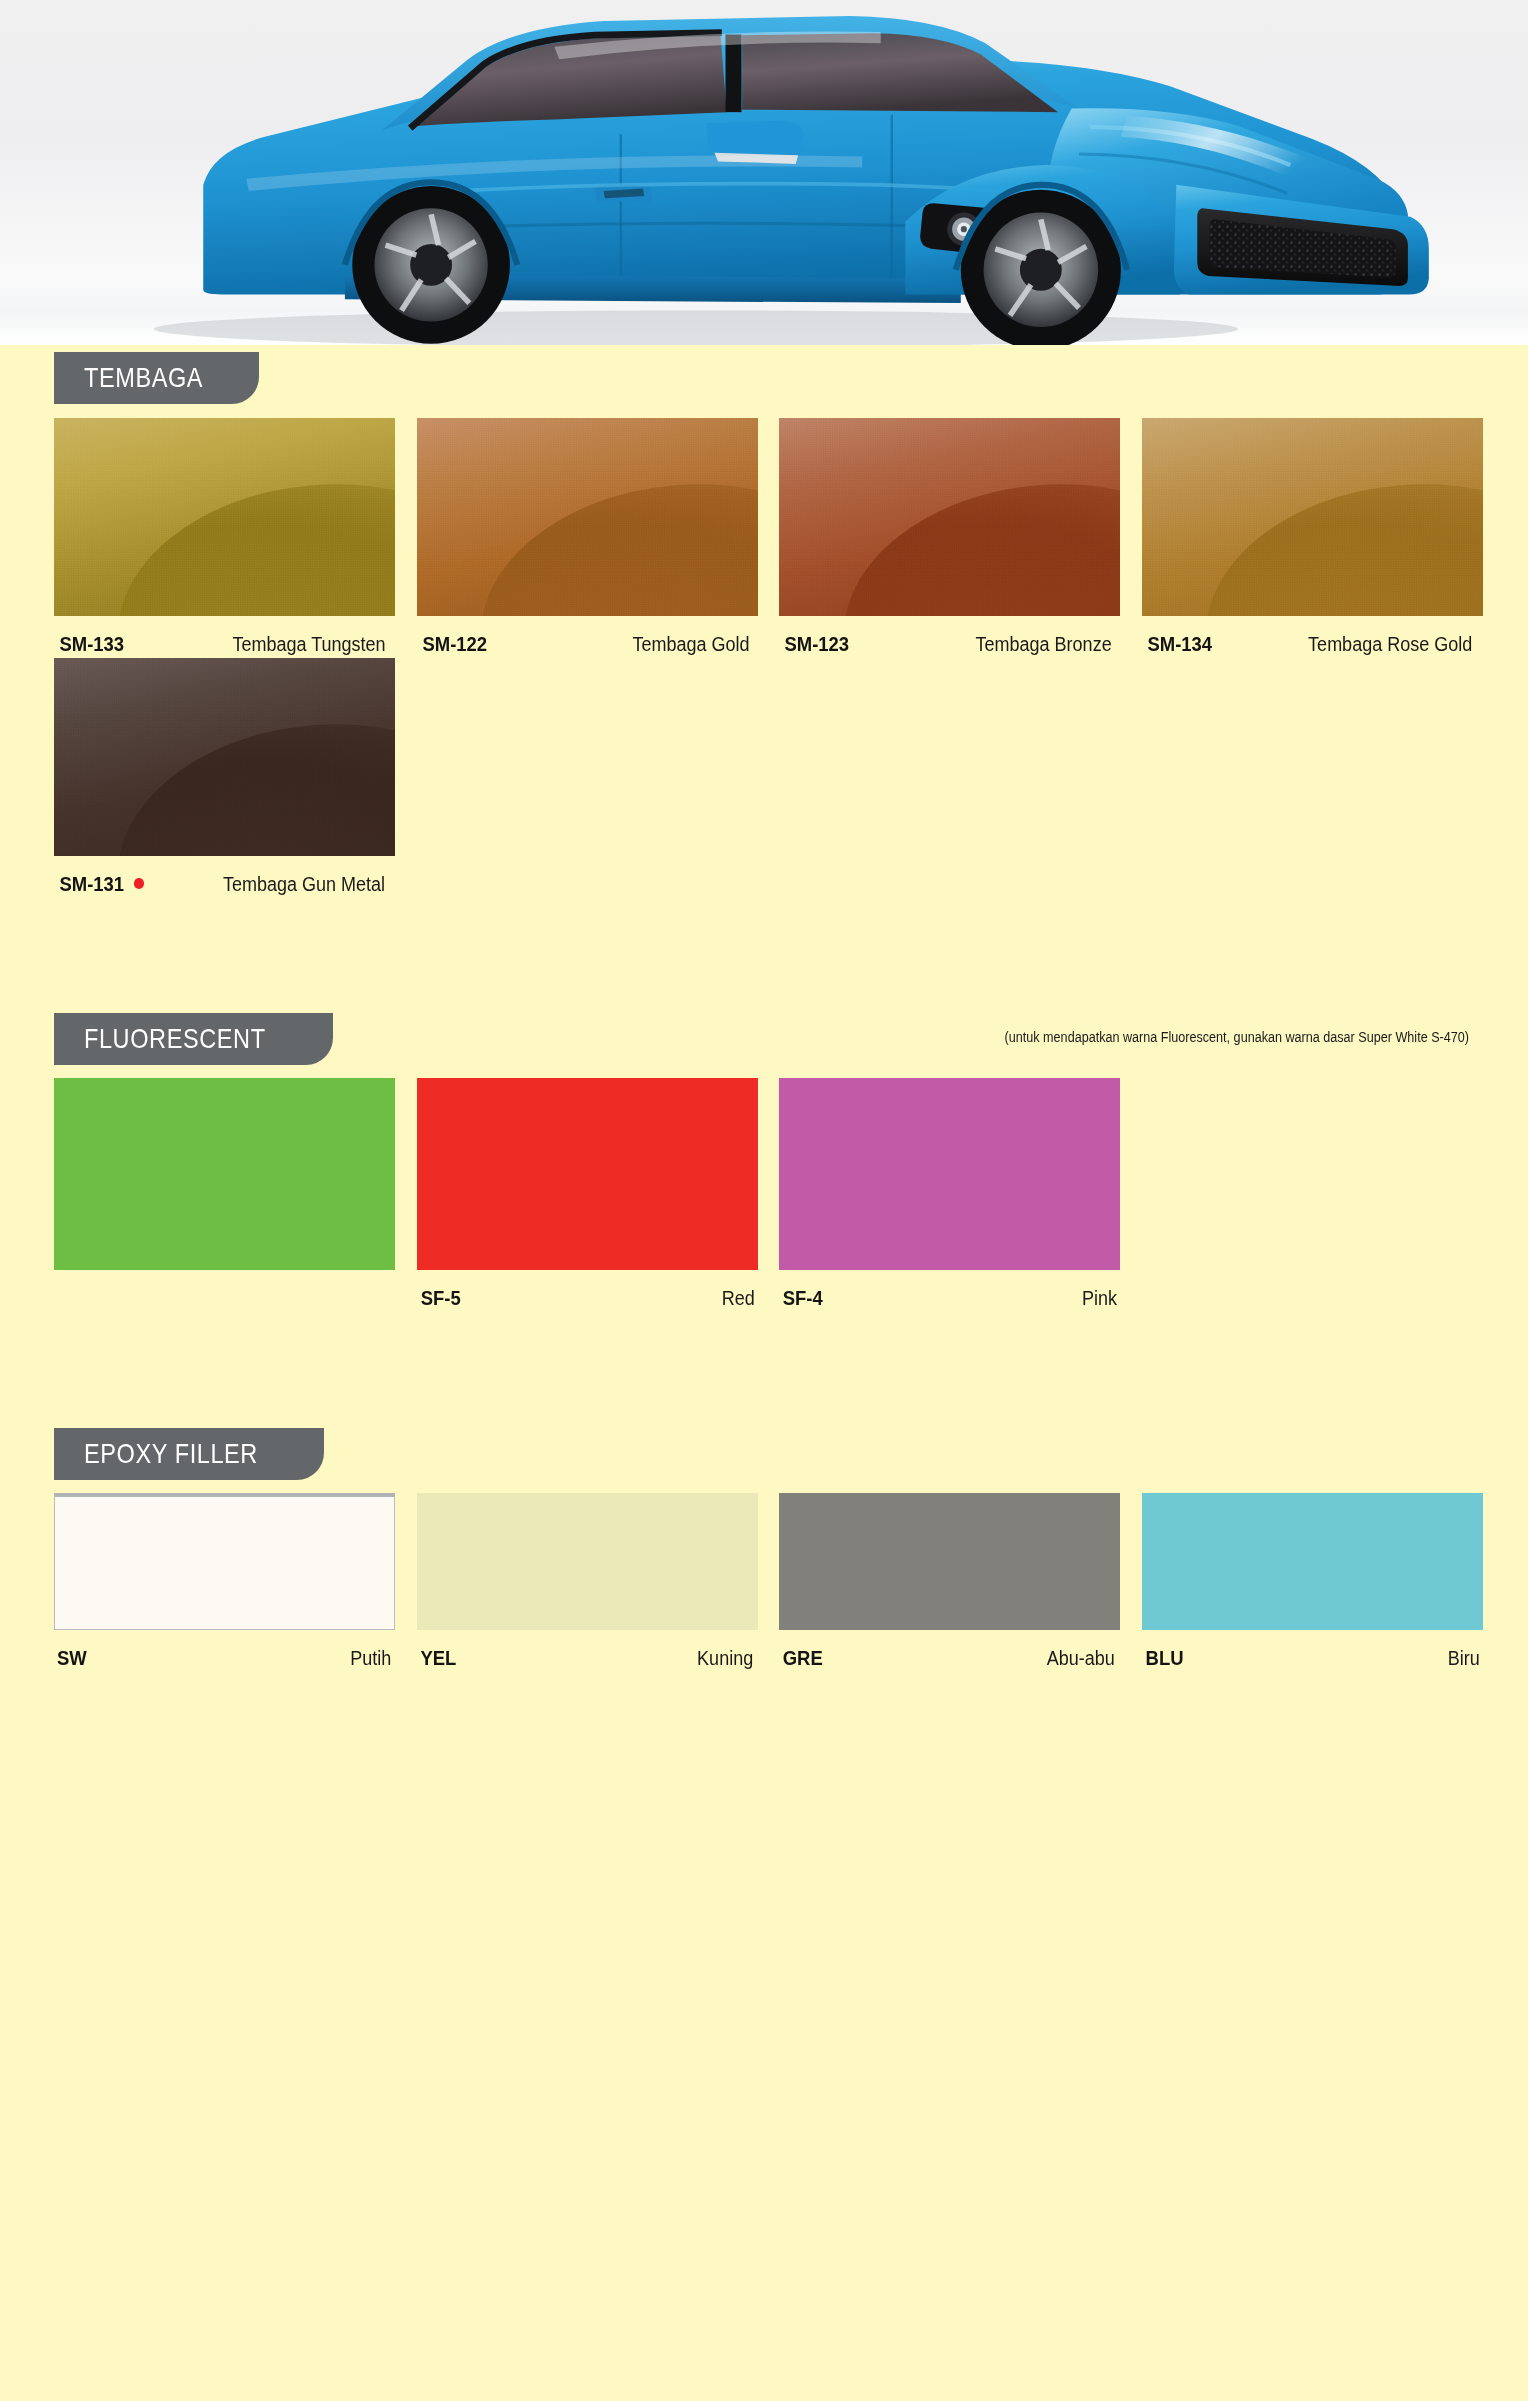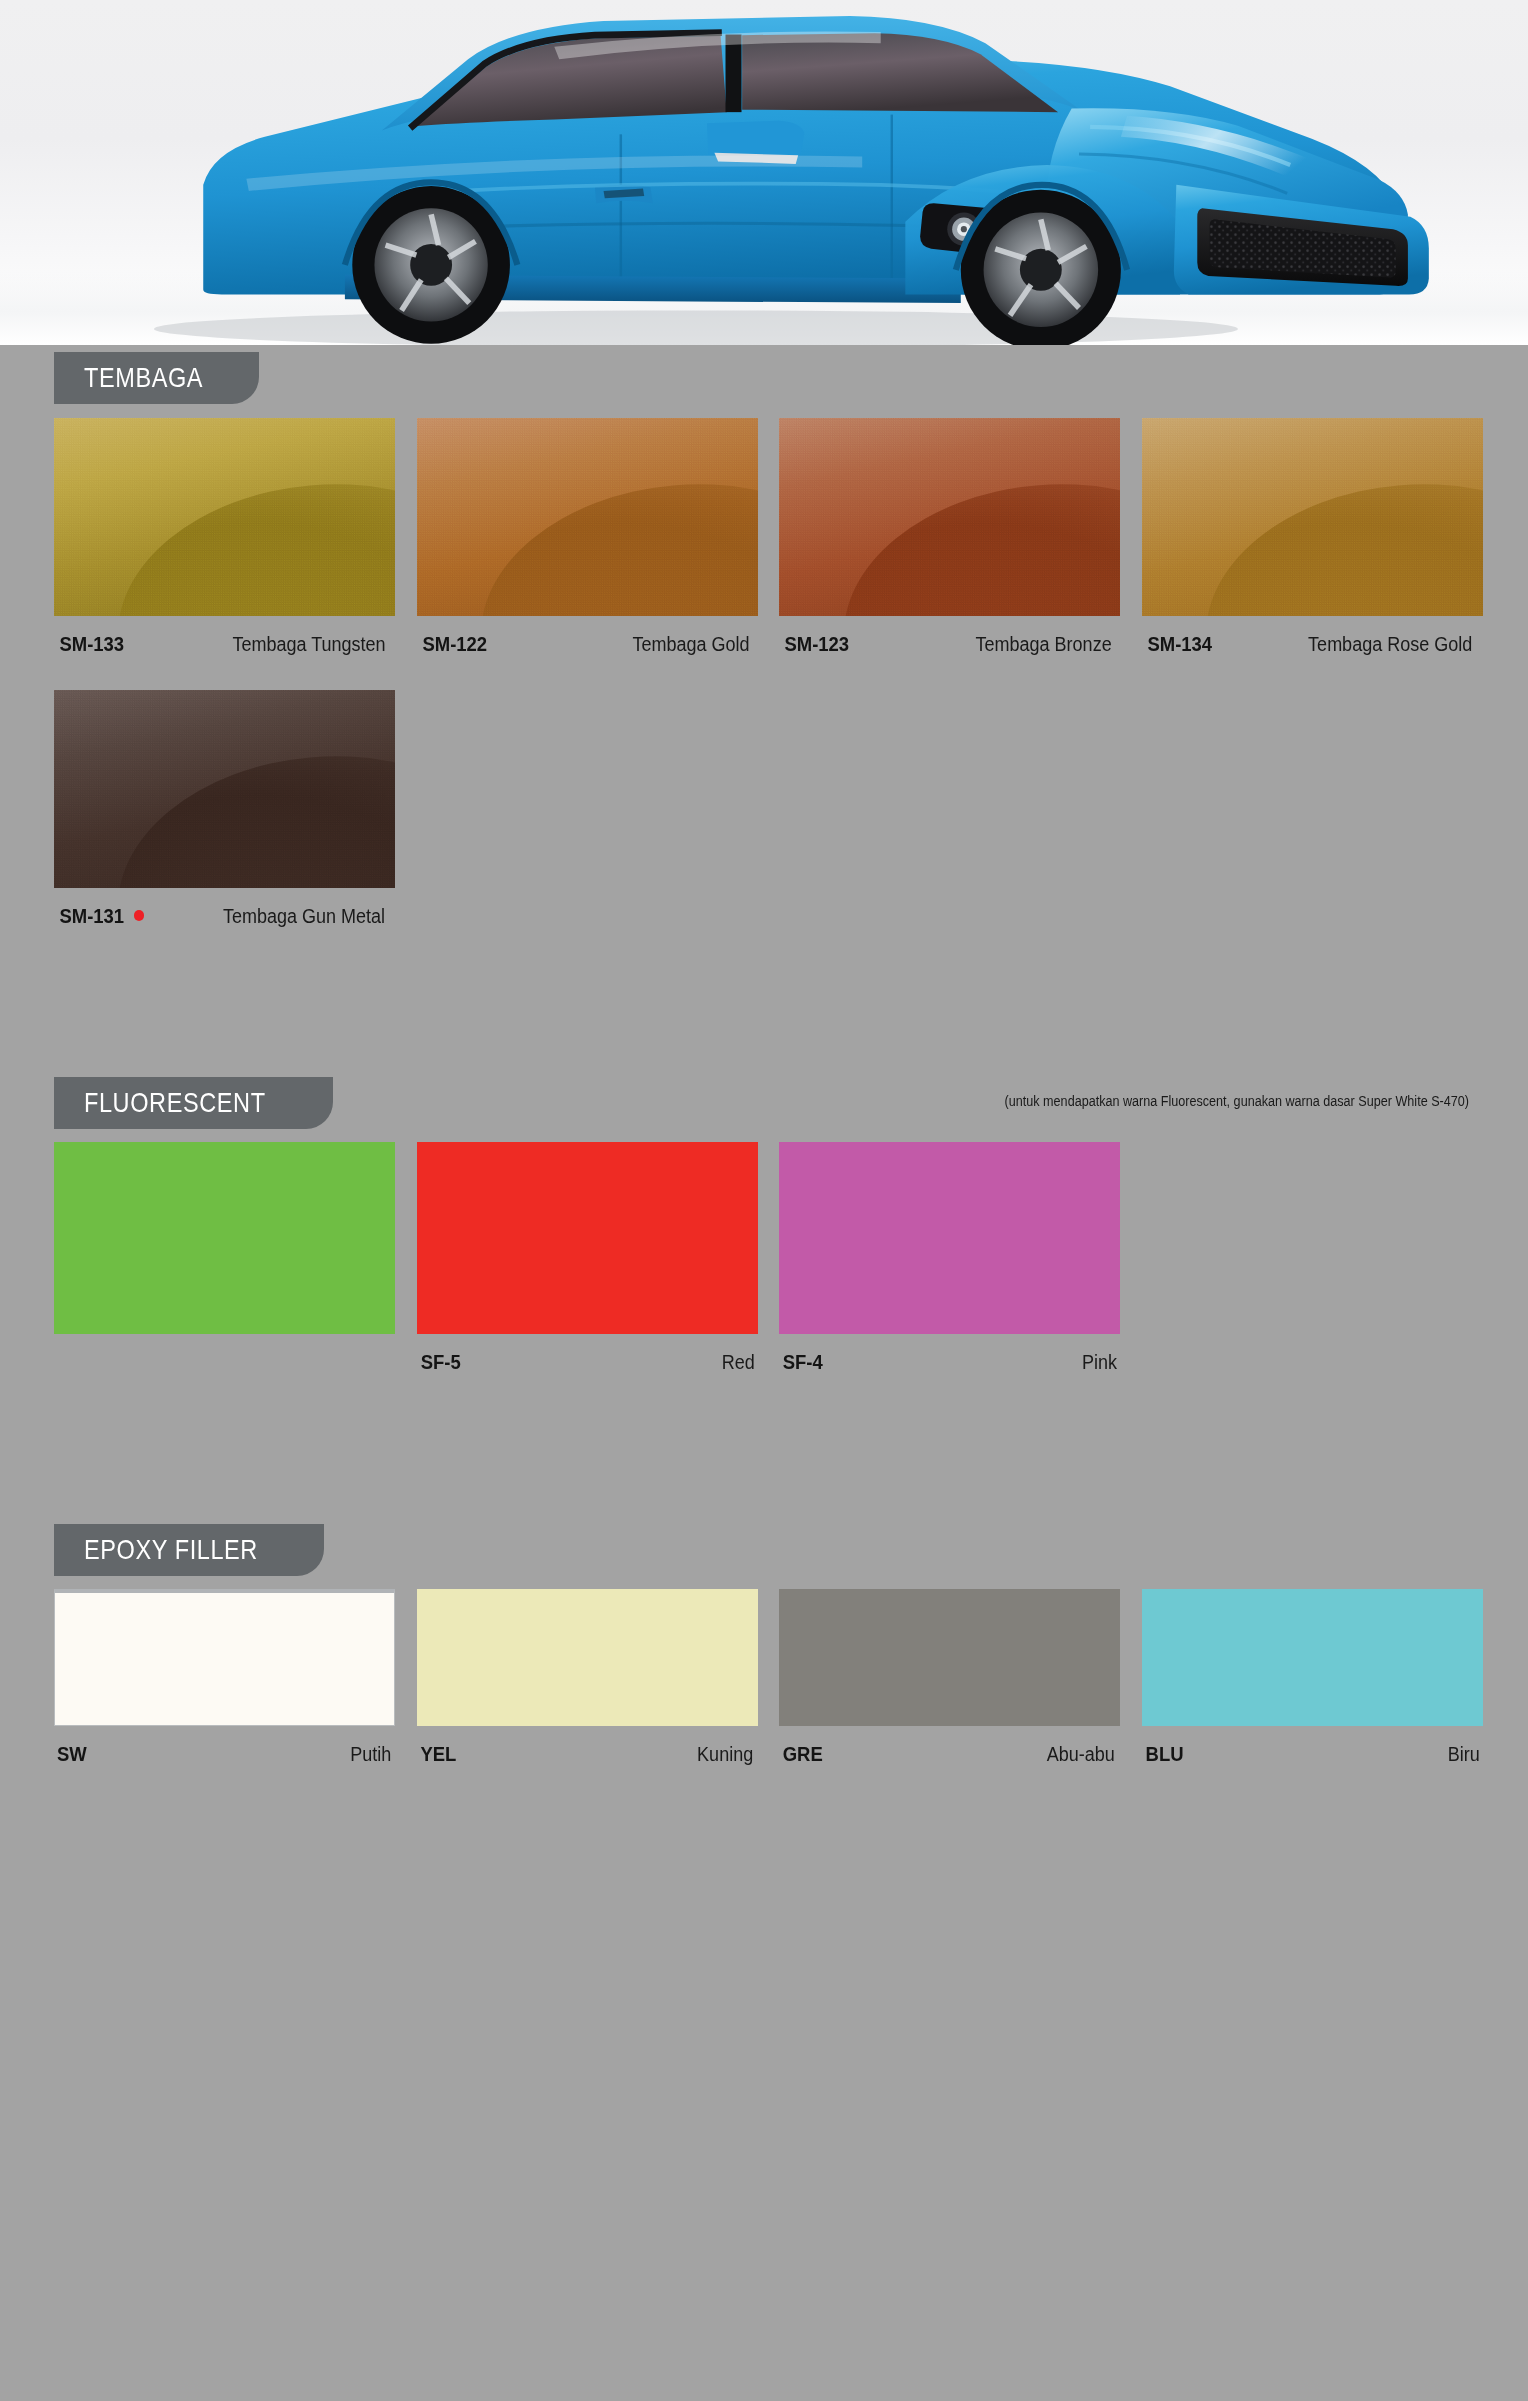--- a/index.html
+++ b/index.html
@@ -7,21 +7,21 @@
   html, body {
     width: 1528px;
     background: #ffffff;
     font-family: "Liberation Sans", "DejaVu Sans", sans-serif;
   }
 
   .page {
     position: relative;
     width: 1528px;
     min-height: 2401px;
-    background: #a3a3a3;
+    background: #fef9c3;
     overflow: hidden;
   }
 
   
   .hero {
     position: relative;
     width: 1528px;
     height: 345px;
     background: linear-gradient(180deg,#f0f0f1 0%, #eeeef0 40%, #f7f7f8 72%, #ffffff 100%);
     overflow: hidden;
@@ -112,21 +112,21 @@
       repeating-linear-gradient(114deg, rgba(255,255,255,.11) 0 0.6px, rgba(0,0,0,.13) 0.6px 1.2px);
     background-size: 1.8px 1.8px, 2.5px 2.5px;
     mix-blend-mode: overlay;
   }
 
   .caption {
     display: flex;
     align-items: baseline;
     justify-content: space-between;
     padding: 16px 1.2px 0 1.2px;
-    height: 74px;
+    height: 42px;
   }
   .code {
     font-size: 21px;
     font-weight: bold;
     color: #141414;
     font-family: "Liberation Sans Narrow", "Liberation Sans", sans-serif;
     transform: scaleX(0.88);
     transform-origin: left baseline;
     white-space: nowrap;
   }

